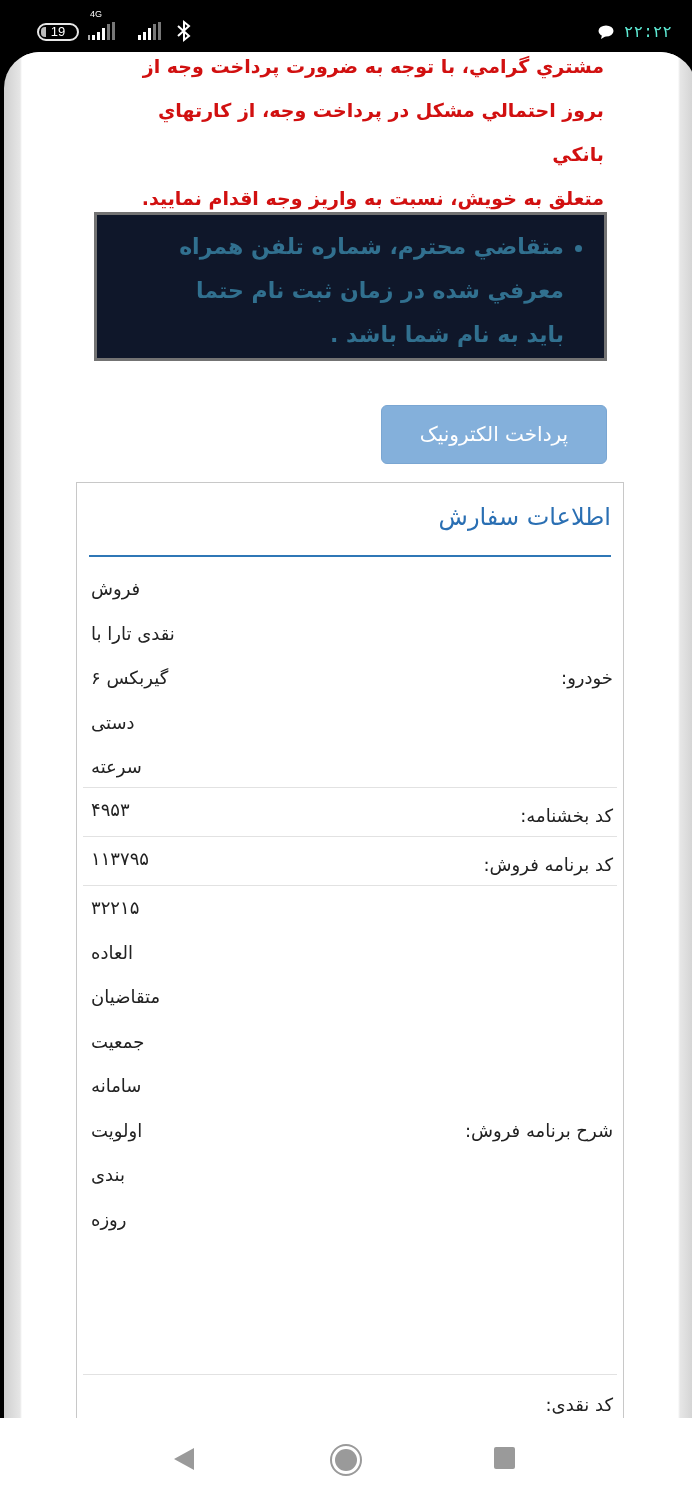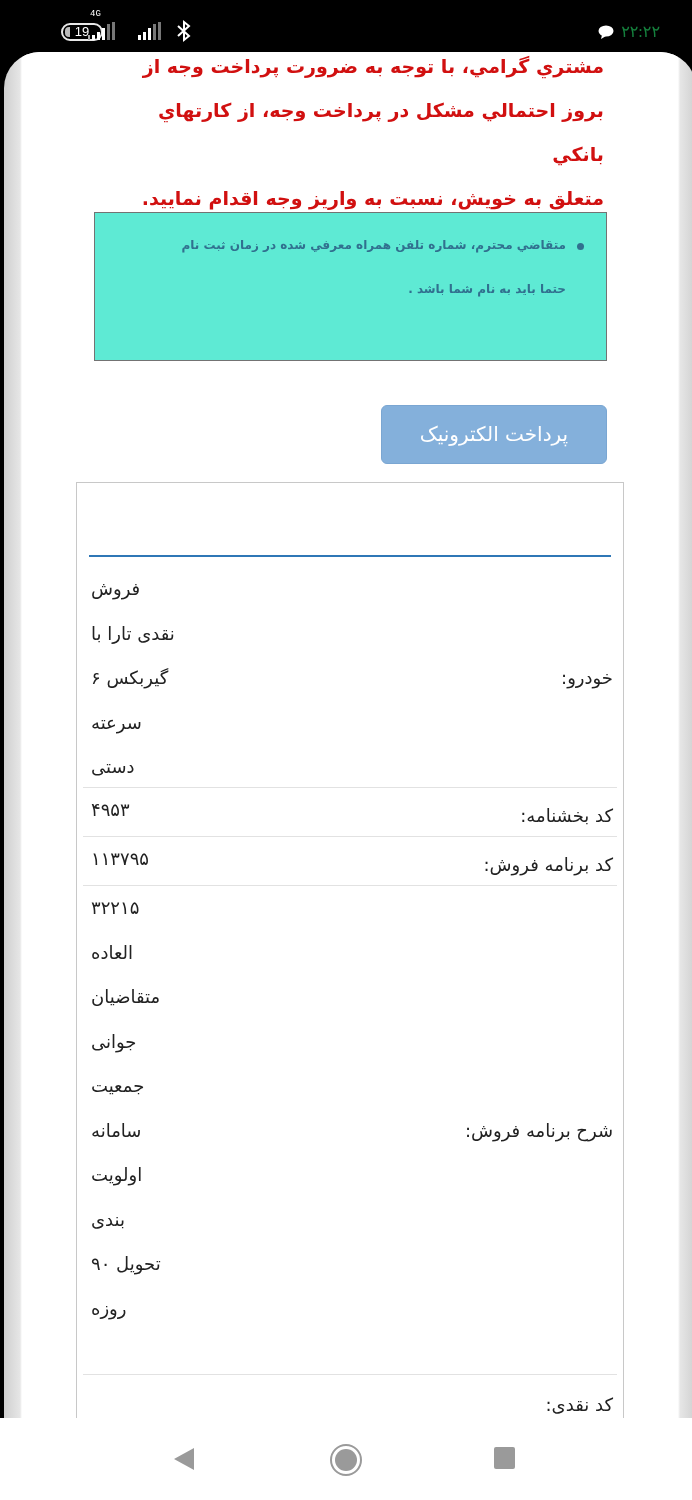--- a/index.html
+++ b/index.html
@@ -1,40 +1,40 @@
 <!DOCTYPE html>
 <html><head>
 <meta charset="utf-8">
 <style>
   * { box-sizing: border-box; margin: 0; padding: 0; }
   html, body { width: 692px; height: 1500px; overflow: hidden; background: #000; }
   body { position: relative; font-family: "DejaVu Sans", sans-serif; }
 
   
   .status-bar { position: absolute; top: 0; left: 0; width: 692px; height: 52px; background: #000; color: #fff; }
-  .battery { position: absolute; left: 37px; top: 23px; width: 42px; height: 18px; border: 2px solid #e8e8e8; border-radius: 9px; font-size: 13px; line-height: 14px; text-align: center; color: #fff; font-family: "Liberation Sans", sans-serif; margin-left: 24px; }
+  .battery { position: absolute; left: 37px; top: 23px; width: 42px; height: 18px; border: 2px solid #e8e8e8; border-radius: 9px; font-size: 13px; line-height: 14px; text-align: center; color: #fff; font-family: "Liberation Sans", sans-serif; }
   .battery::before { content: ""; position: absolute; left: 2px; top: 2px; width: 5px; height: 10px; background: #bbb; border-radius: 4px 0 0 4px; }
   .sig { position: absolute; top: 22px; display: flex; align-items: flex-end; gap: 2px; height: 18px; }
   .sig span { display: block; width: 3px; background: #fff; }
   .sig span.dim { background: #777; }
-  .net-label { position: absolute; left: 90px; top: 9px; font-size: 9px; color: #fff; font-family: Liberation Mono, monospace; }
+  .net-label { position: absolute; left: 90px; top: 9px; font-size: 9px; color: #fff; font-family: Liberation Sans, sans-serif; }
   .bt-icon { position: absolute; left: 176px; top: 19px; width: 16px; height: 24px; }
-  .clock { position: absolute; right: 32px; top: 22px; font-size: 16px; color: #15803d; font-family: Liberation Serif, serif; letter-spacing: 1px; }
+  .clock { position: absolute; right: 20px; top: 22px; font-size: 16px; color: #5eead4; font-family: Liberation Mono, monospace; letter-spacing: 1px; }
   .chat-icon { position: absolute; right: 78px; top: 25px; width: 16px; height: 14px; }
 
   
   .frame { position: absolute; top: 52px; left: 0; width: 692px; height: 1366px; background: #000; }
   .frame-inner { position: absolute; left: 4px; top: 0; width: 692px; height: 1366px; background: linear-gradient(to right, #cfcfcf 0px, #e6e6e6 16px, #fff 18px, #fff 674px, #e6e6e6 676px, #cfcfcf 692px); border-radius: 36px 36px 0 0; overflow: hidden; }
   .page { position: absolute; left: 18px; top: 0; width: 656px; height: 1366px; background: #fff; overflow: hidden; direction: rtl; }
 
   
   .warning { position: absolute; top: -8px; right: 74px; width: 480px; color: #d11010; font-weight: bold; font-size: 19px; line-height: 44px; text-align: right; }
 
   
-  .alert { position: absolute; top: 160px; left: 72px; width: 513px; height: 149px; background: #5eead4; border: 1px solid #737373; color: #31708f; font-weight: bold; font-size: 12px; line-height: 44px; padding: 10px 18px 0 80px; }
+  .alert { position: absolute; top: 160px; left: 72px; width: 513px; height: 149px; background: #0f172a; border: 3px solid #737373; color: #31708f; font-weight: bold; font-size: 22px; line-height: 44px; padding: 10px 18px 0 80px; }
   .alert ul { list-style: none; }
   .alert li { position: relative; padding-right: 22px; }
   .alert li::before { content: ""; position: absolute; right: 4px; top: 20px; width: 7px; height: 7px; border-radius: 50%; background: #31708f; }
 
   
   .pay-btn { position: absolute; top: 353px; right: 71px; width: 226px; height: 59px; background: #84b0db; border: 1px solid #7aa6d2; border-radius: 6px; color: #fff; font-size: 20px; text-align: center; line-height: 57px; font-family: "DejaVu Sans", sans-serif; cursor: pointer; }
 
   
   .panel { position: absolute; top: 430px; left: 54px; width: 548px; height: 960px; border: 1px solid #c8c8c8; background: #fff; }
   .panel-title { position: absolute; top: 20px; right: 12px; font-size: 24px; color: #2a6fb3; }
@@ -96,32 +96,33 @@
 
       <div class="alert">
         <ul>
           <li>متقاضي محترم، شماره تلفن همراه معرفي شده در زمان ثبت نام حتما بايد به نام شما باشد .</li>
         </ul>
       </div>
 
       <div class="pay-btn">پرداخت الکترونیک</div>
 
       <div class="panel">
+        <div class="panel-title">اطلاعات سفارش</div>
         <div class="panel-underline"></div>
 
         <div class="rows">
           <div class="row" style="height:221px;">
             <div class="label">خودرو:</div>
             <div class="spacer"></div>
             <div class="value" style="padding-top:0;">
               <div>فروش</div>
               <div>نقدی تارا با</div>
               <div>گیربکس ۶</div>
+              <div>دستی</div>
               <div>سرعته</div>
-              <div>دستی</div>
             </div>
           </div>
 
           <div class="row" style="height:49px;">
             <div class="label" style="padding-top:6px;">کد بخشنامه:</div>
             <div class="spacer"></div>
             <div class="value">
               <div>۴۹۵۳</div>
             </div>
           </div>
@@ -134,26 +135,24 @@
             </div>
           </div>
 
           <div class="row" style="height:489px;">
             <div class="label">شرح برنامه فروش:</div>
             <div class="spacer"></div>
             <div class="value">
               <div>۳۲۲۱۵</div>
               <div>العاده</div>
               <div>متقاضیان</div>
-              <div>جوانی</div>
               <div>جمعیت</div>
               <div>سامانه</div>
               <div>اولویت</div>
               <div>بندی</div>
-              <div>تحویل ۹۰</div>
               <div>روزه</div>
             </div>
           </div>
 
           <div class="row" style="height:49px;border-bottom:none;">
             <div class="label" style="padding-top:10px;">کد نقدی:</div>
             <div class="spacer"></div>
           </div>
         </div>
       </div>

